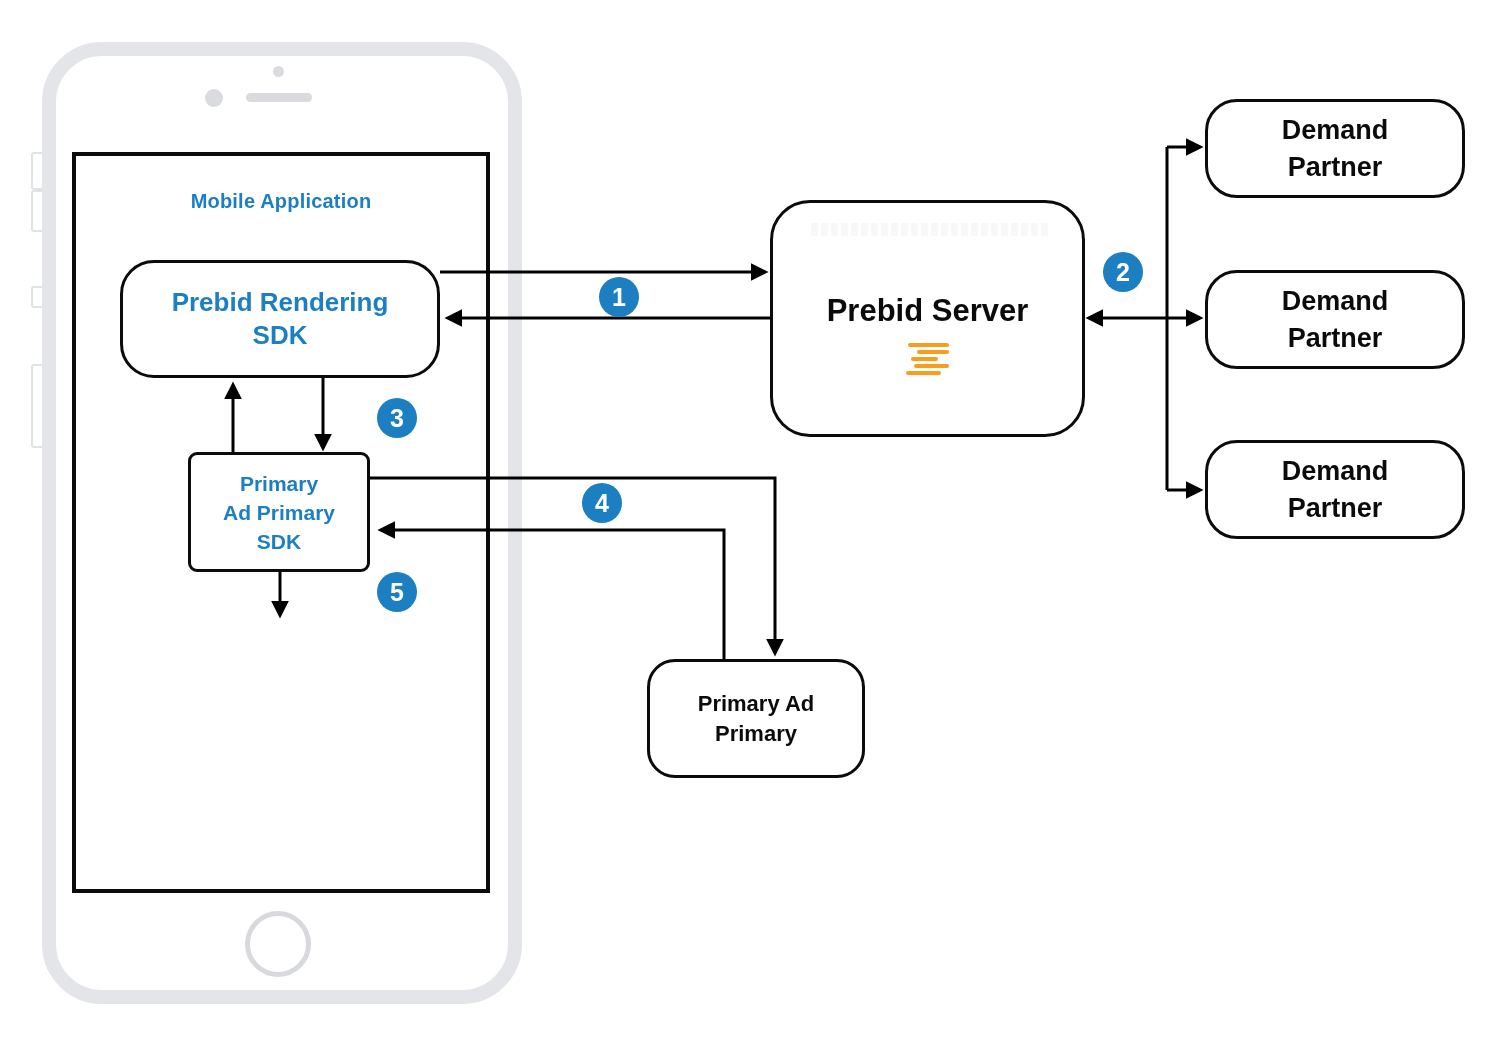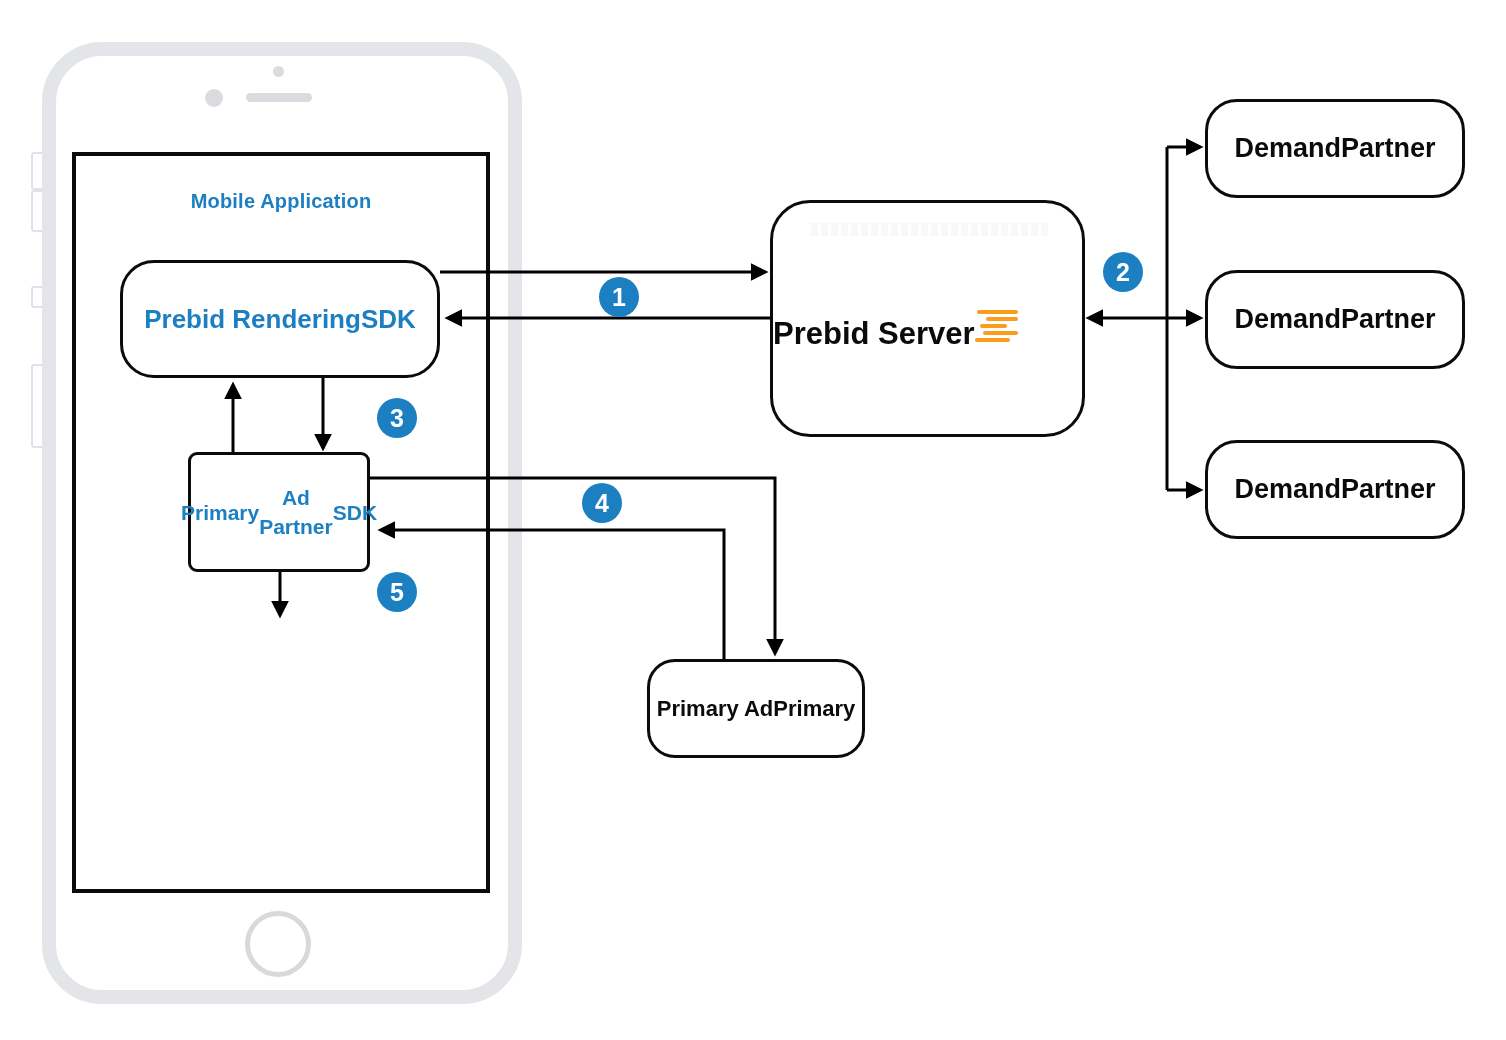--- a/index.html
+++ b/index.html
@@ -20,33 +20,33 @@
   .ear-dot{width:18px;height:18px;border-radius:50%;background:#d9dbde;left:205px;top:89px;}
   .speaker{width:66px;height:9px;border-radius:5px;background:#d9dbde;left:246px;top:93px;}
   .home-btn{width:66px;height:66px;border-radius:50%;border:5px solid #d7d9dc;background:#fff;left:245px;top:911px;box-sizing:border-box;}
 
   
   .app-frame{left:72px;top:152px;width:418px;height:741px;border:4px solid #0b0b0b;background:#fff;box-sizing:border-box;}
   .app-title{left:72px;top:190px;width:418px;text-align:center;font-size:20px;font-weight:bold;color:var(--blue);letter-spacing:.2px;}
 
   
   .node{border:3px solid #0b0b0b;background:#fff;box-sizing:border-box;
-        display:flex;align-items:center;justify-content:center;text-align:center;}
+        display:flex;flex-direction:column;align-items:center;justify-content:center;text-align:center;}
   .blue-label{color:var(--blue);font-weight:bold;}
   .black-label{color:#0b0b0b;font-weight:bold;}
 
   .sdk-box{left:120px;top:260px;width:320px;height:118px;border-radius:34px;font-size:26px;line-height:33px;justify-content:center;}
   .pas-sdk-box{left:188px;top:452px;width:182px;height:120px;border-radius:9px;font-size:21px;line-height:29px;}
   .rendered-ad{left:120px;top:620px;width:318px;height:238px;border-radius:34px;background:var(--ad-fill);
                color:#fff;font-weight:bold;font-size:29px;}
   .prebid-server{left:770px;top:200px;width:315px;height:237px;border-radius:40px;}
   .prebid-server .title{font-size:31px;line-height:36px;color:#0b0b0b;font-weight:bold;margin-top:30px;}
   .watermark{left:38px;top:20px;width:240px;height:13px;
              background:repeating-linear-gradient(90deg,#f5f5f5 0 7px,#ffffff 7px 10px);opacity:.7;}
-  .pas-box{left:647px;top:659px;width:218px;height:99px;border-radius:28px;font-size:22px;line-height:30px;}
+  .pas-box{left:647px;top:659px;width:218px;height:119px;border-radius:28px;font-size:22px;line-height:30px;}
   .dp-box{left:1205px;width:260px;height:99px;border-radius:32px;font-size:27px;line-height:37px;}
 
   
   .prebid-logo{position:relative;width:44px;height:32px;margin-top:14px;}
   .prebid-logo i{position:absolute;height:4px;border-radius:2px;background:var(--orange);display:block;}
   .prebid-logo .b1{left:2px;top:0;width:41px;}
   .prebid-logo .b2{left:11px;top:7px;width:32px;}
   .prebid-logo .b3{left:5px;top:14px;width:27px;}
   .prebid-logo .b4{left:8px;top:21px;width:35px;}
   .prebid-logo .b5{left:0;top:28px;width:35px;}
@@ -77,26 +77,26 @@
   <div class="abs app-frame"></div>
   <div class="abs app-title">Mobile Application</div>
 
   <div class="abs node sdk-box blue-label">
     <span>Prebid Rendering</span>
     <span>SDK</span>
   </div>
 
   <div class="abs node pas-sdk-box blue-label">
     <span>Primary</span>
-    <span>Ad Partner</span>
+    <span>Ad Primary</span>
     <span>SDK</span>
   </div>
 
 
-  <div class="abs node prebid-server" style="justify-content:flex-start;">
+  <div class="abs node prebid-server" style="justify-content:center;">
     <div class="abs watermark"></div>
     <div class="title">Prebid Server</div>
     <div class="prebid-logo">
       <i class="b1"></i>
         <i class="b2"></i>
         <i class="b3"></i>
         <i class="b4"></i>
         <i class="b5"></i>
     </div>
   </div>

